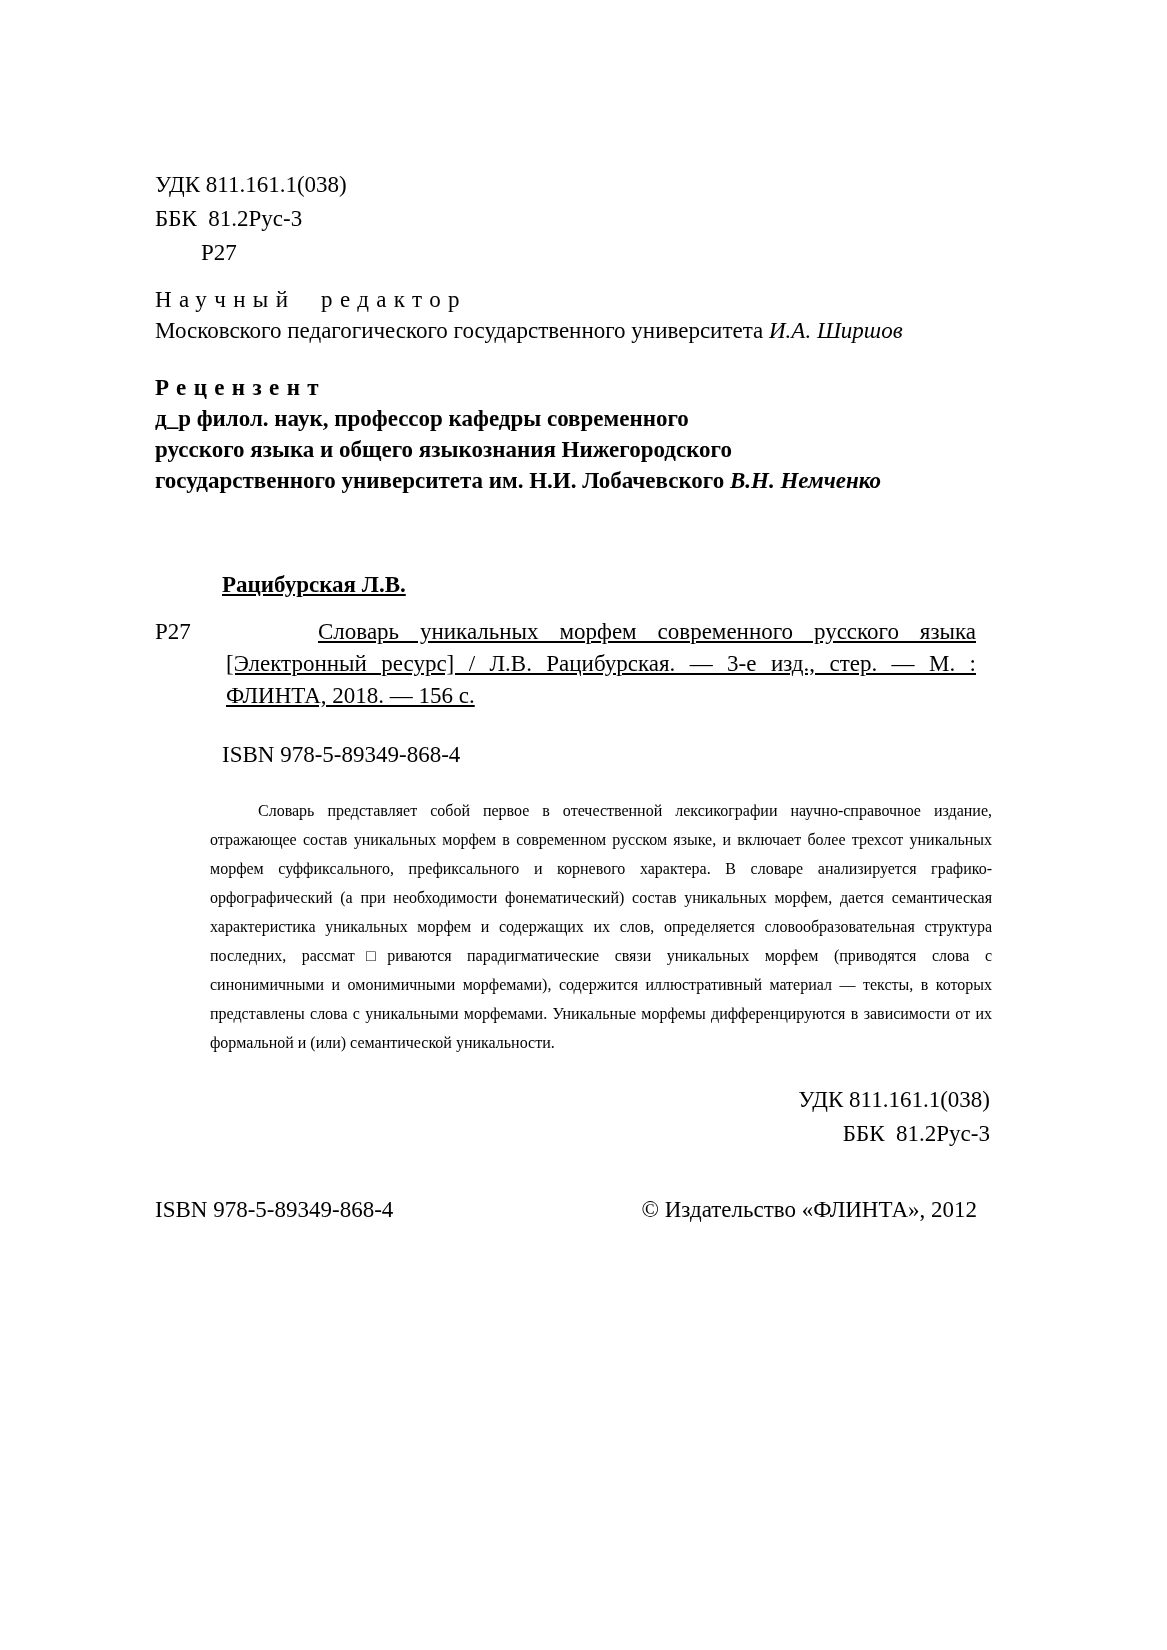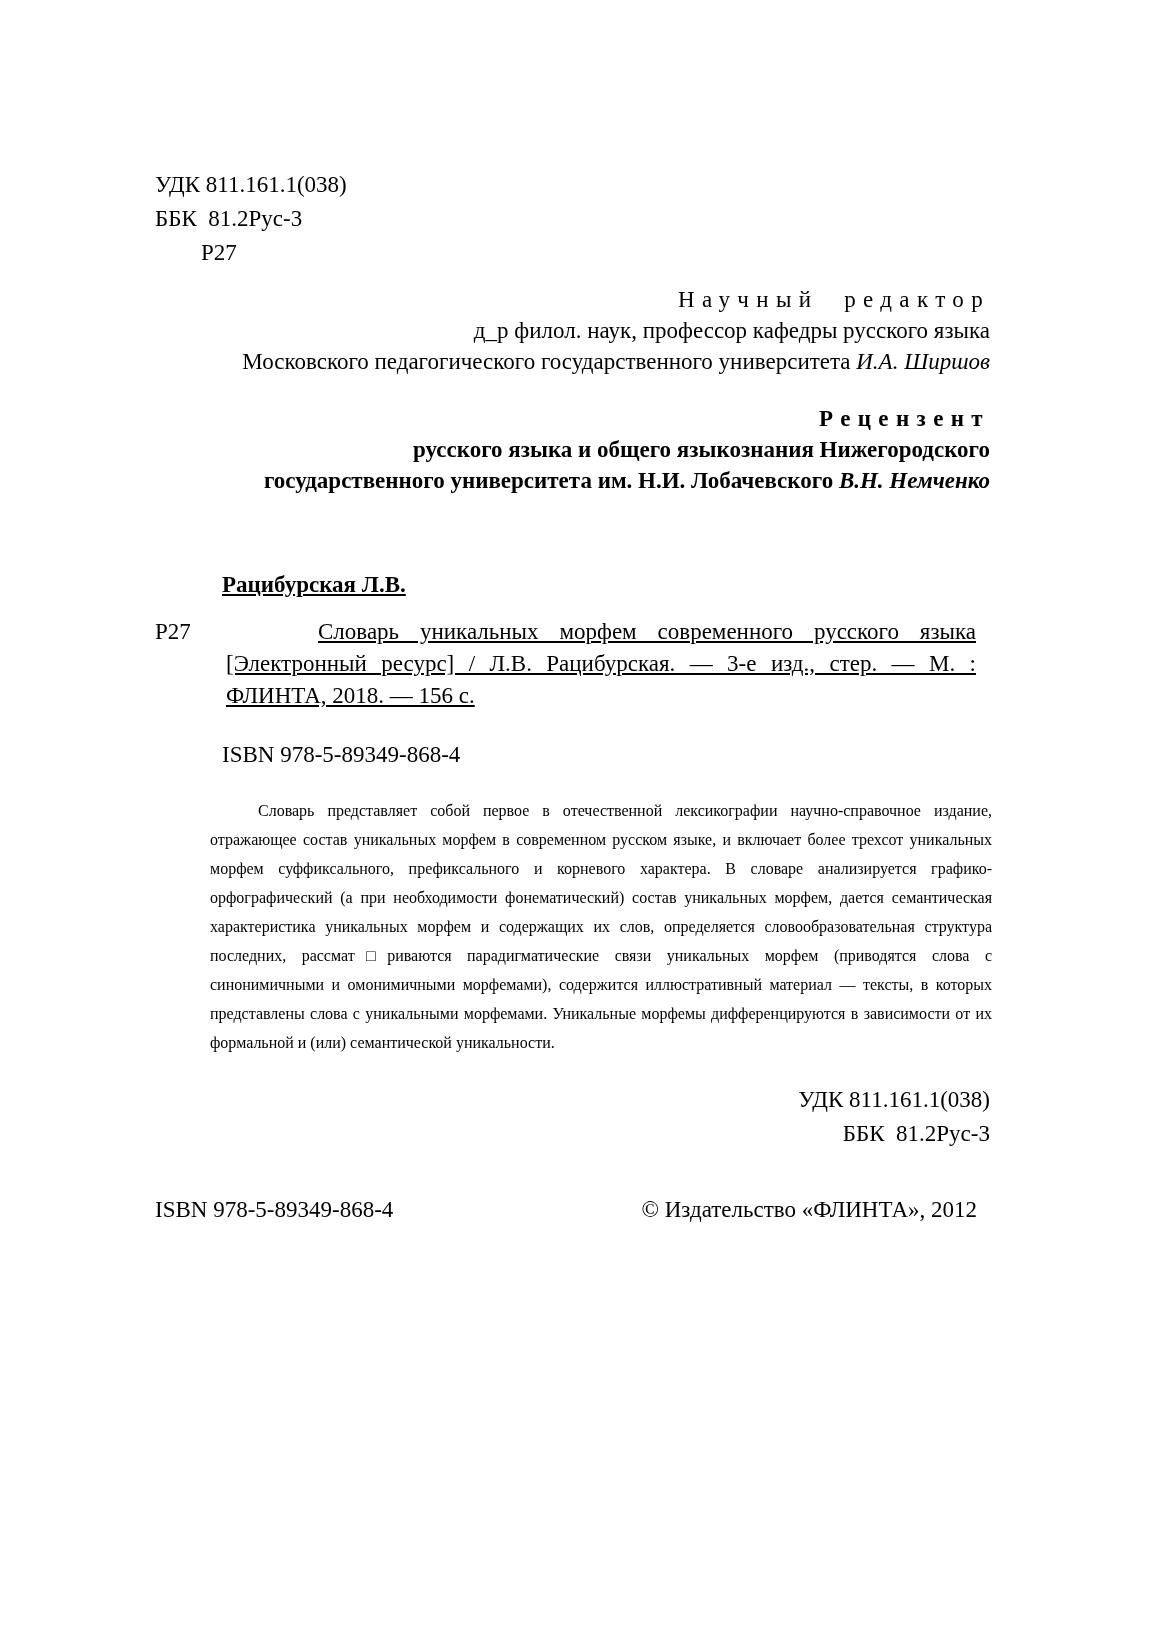--- a/index.html
+++ b/index.html
@@ -22,21 +22,21 @@
     overflow: hidden;
   }
   .codes-top div {
     white-space: pre-wrap;
     line-height: 34px;
   }
   .codes-top .r27 {
     padding-left: 46px;
   }
   .centered-block {
-    text-align: right;
+    text-align: left;
     line-height: 31px;
   }
   .editor-block { margin-top: 14px; }
   .reviewer-block { margin-top: 26px; font-weight: bold; }
   .sperrung {
     letter-spacing: 0.32em;
     word-spacing: 0.55em;
   }
   .italic { font-style: italic; }
   .catalog-entry {
@@ -99,26 +99,26 @@
 <div class="page">
 
   <div class="codes-top">
     <div>УДК 811.161.1(038)</div>
     <div>ББК  81.2Рус-3</div>
     <div class="r27">Р27</div>
   </div>
 
   <div class="centered-block editor-block">
     <div class="sperrung">Научный редактор</div>
-    <div>д_р филол. наук, профессор кафедры русского языка</div>
     <div><span>Московского педагогического государственного университета </span><span class="italic">И.А. Ширшов</span></div>
   </div>
 
   <div class="centered-block reviewer-block">
     <div class="sperrung">Рецензент</div>
+    <div>д_р филол. наук, профессор кафедры современного</div>
     <div>русского языка и общего языкознания Нижегородского</div>
     <div><span>государственного университета им. Н.И. Лобачевского </span><span class="italic">В.Н. Немченко</span></div>
   </div>
 
   <div class="catalog-entry">
     <div class="author-line">Рацибурская Л.В.</div>
     <div class="entry-row">
       <span class="entry-code">Р27</span>
       <p class="entry-text">Словарь уникальных морфем современного русского языка [Электронный ресурс] / Л.В. Рацибурская. — 3-е изд., стер. — М. : ФЛИНТА, 2018. — 156 с.</p>
     </div>

